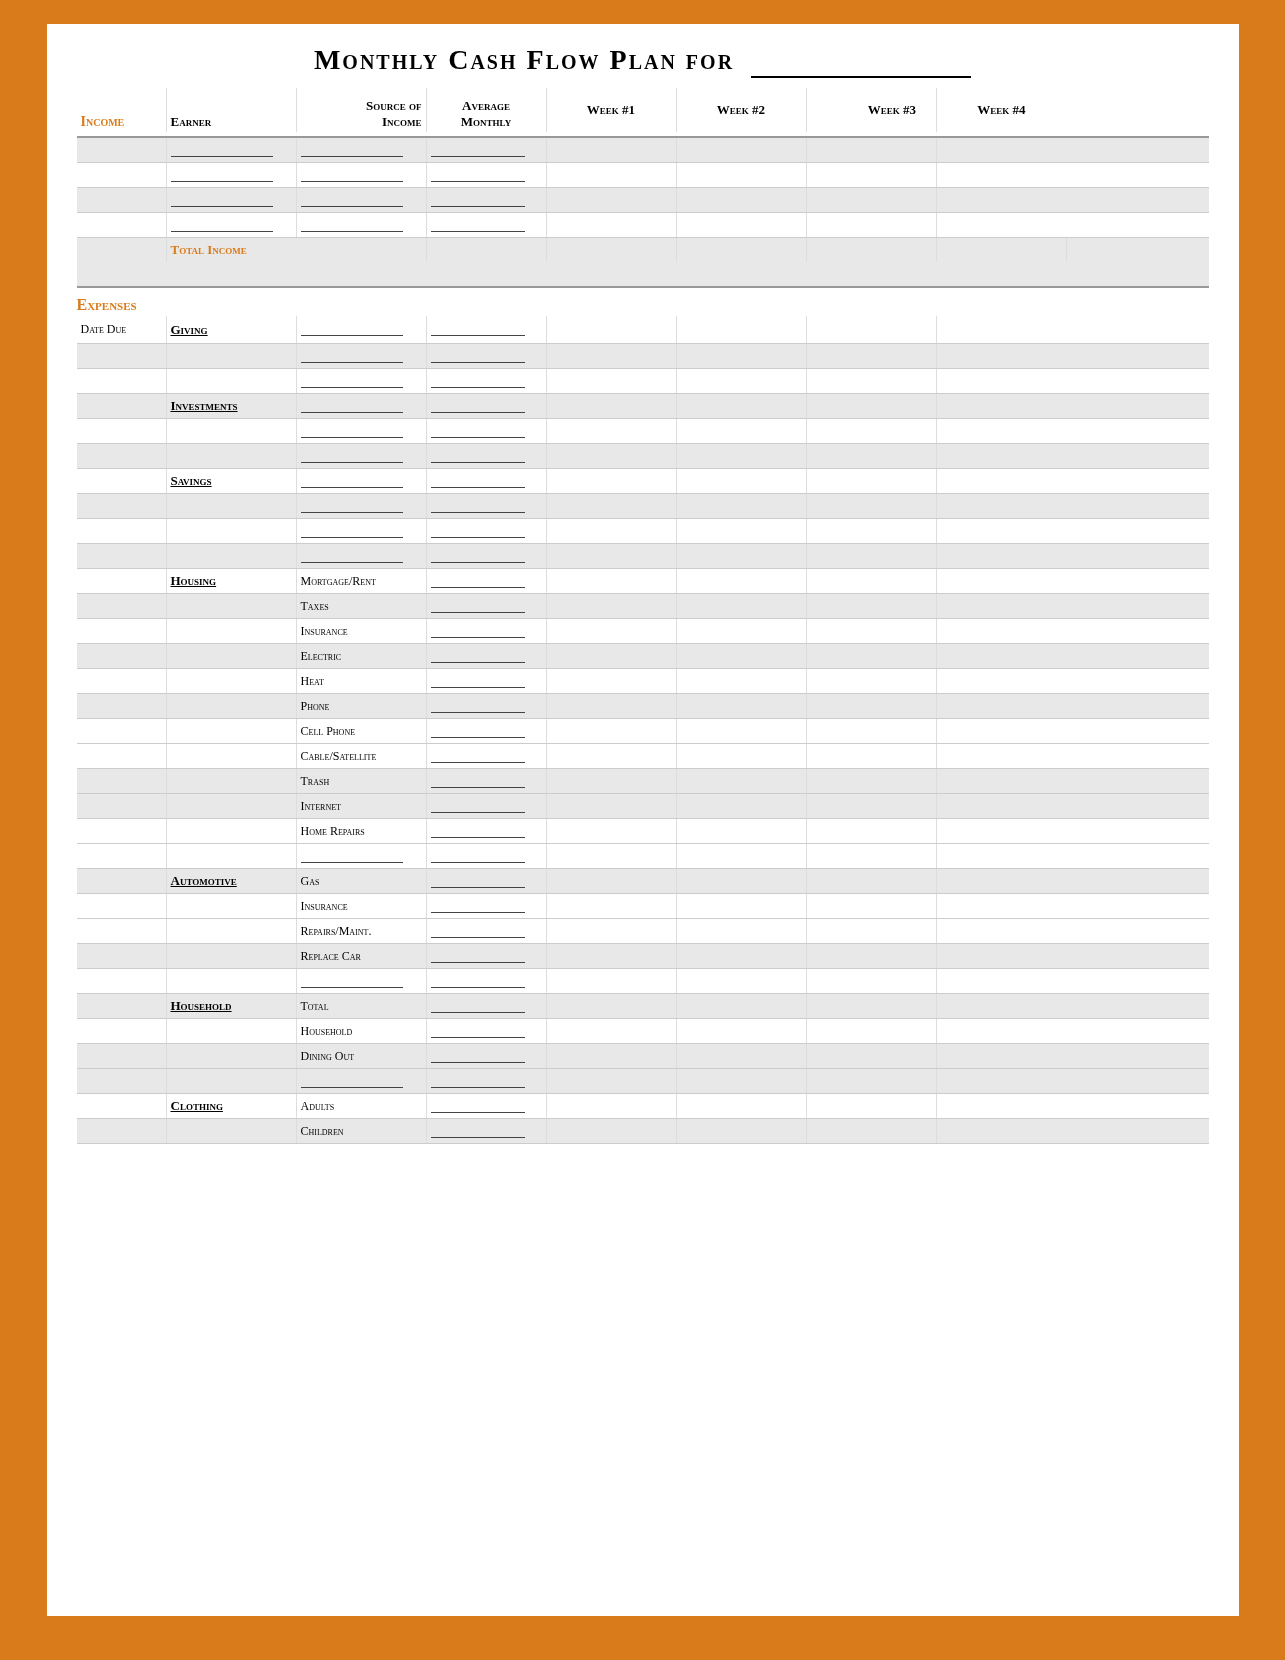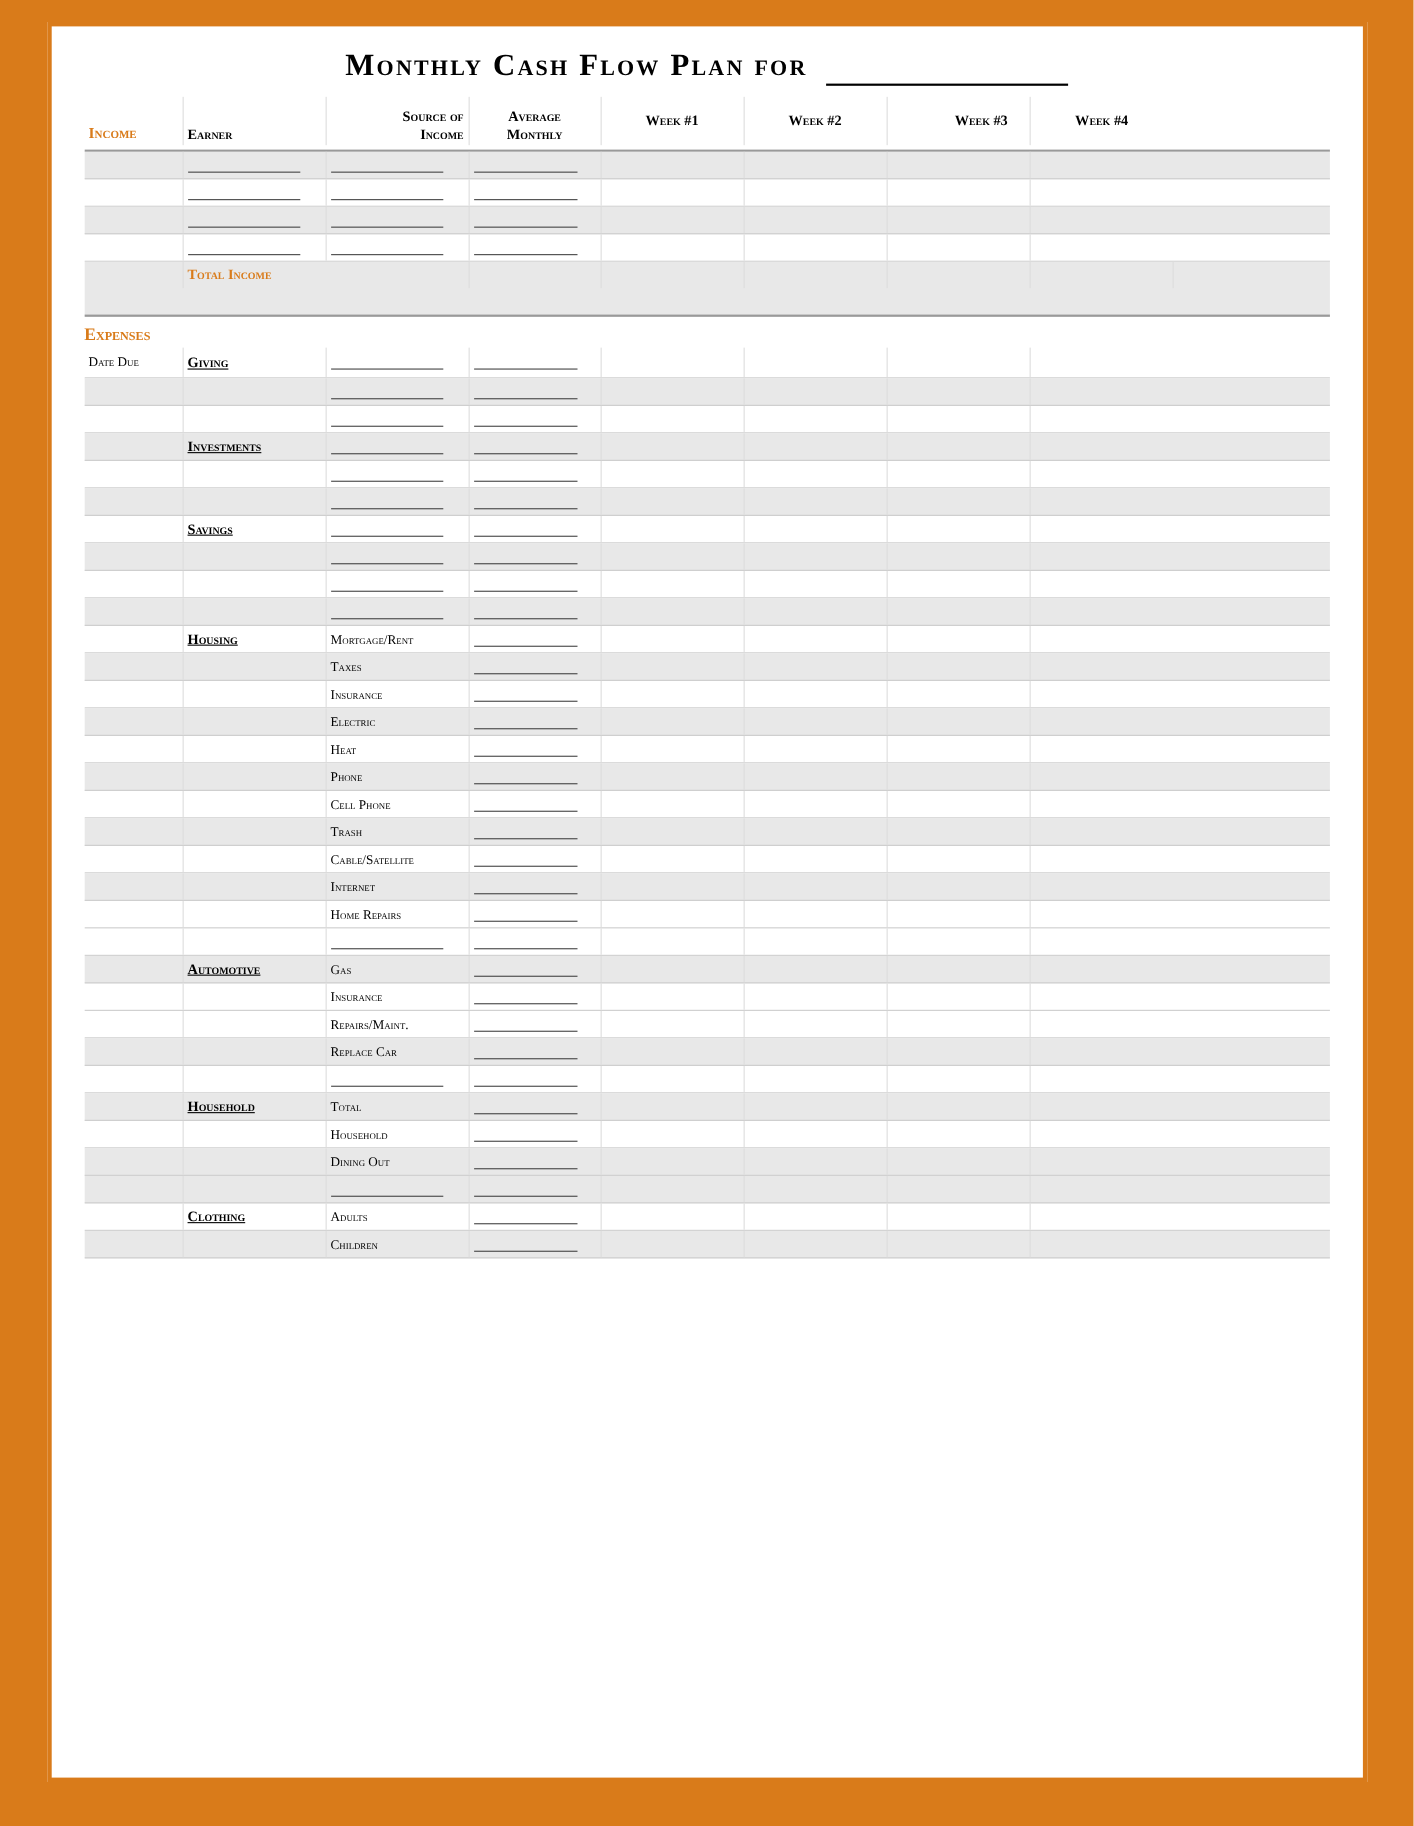--- a/index.html
+++ b/index.html
@@ -442,36 +442,36 @@
     <div class="col"></div>
     <div class="col item-label">Cell Phone</div>
     <div class="col">
         <input class="underline-input" type="text" style="">
       </div>
     <div class="col"></div>
     <div class="col"></div>
     <div class="col"></div>
     <div class="col"></div>
   </div>
+  <div class="row">
+    <div class="col"></div>
+    <div class="col"></div>
+    <div class="col item-label">Cable/Satellite</div>
+    <div class="col">
+        <input class="underline-input" type="text" style="">
+      </div>
+    <div class="col"></div>
+    <div class="col"></div>
+    <div class="col"></div>
+    <div class="col"></div>
+  </div>
   <div class="row bg-gray">
     <div class="col"></div>
     <div class="col"></div>
     <div class="col item-label">Trash</div>
-    <div class="col">
-        <input class="underline-input" type="text" style="">
-      </div>
-    <div class="col"></div>
-    <div class="col"></div>
-    <div class="col"></div>
-    <div class="col"></div>
-  </div>
-  <div class="row">
-    <div class="col"></div>
-    <div class="col"></div>
-    <div class="col item-label">Cable/Satellite</div>
     <div class="col">
         <input class="underline-input" type="text" style="">
       </div>
     <div class="col"></div>
     <div class="col"></div>
     <div class="col"></div>
     <div class="col"></div>
   </div>
   <div class="row bg-gray">
     <div class="col"></div>

